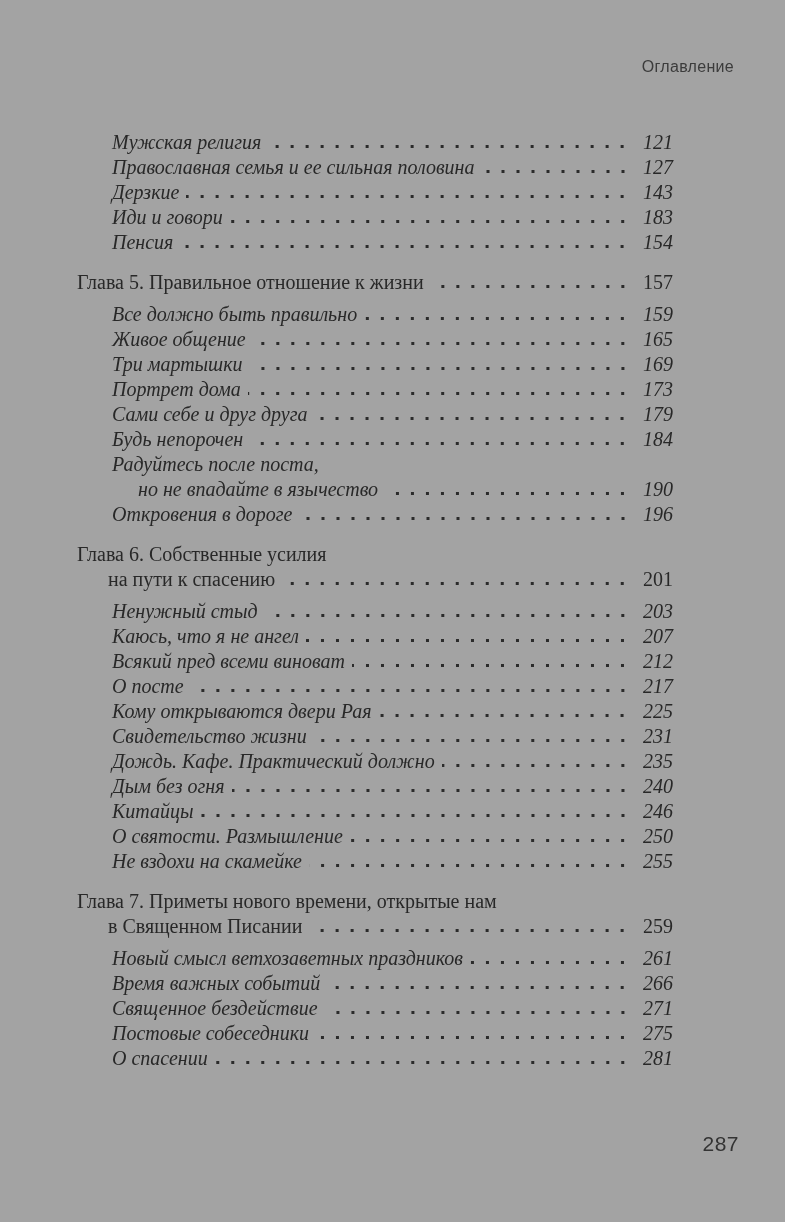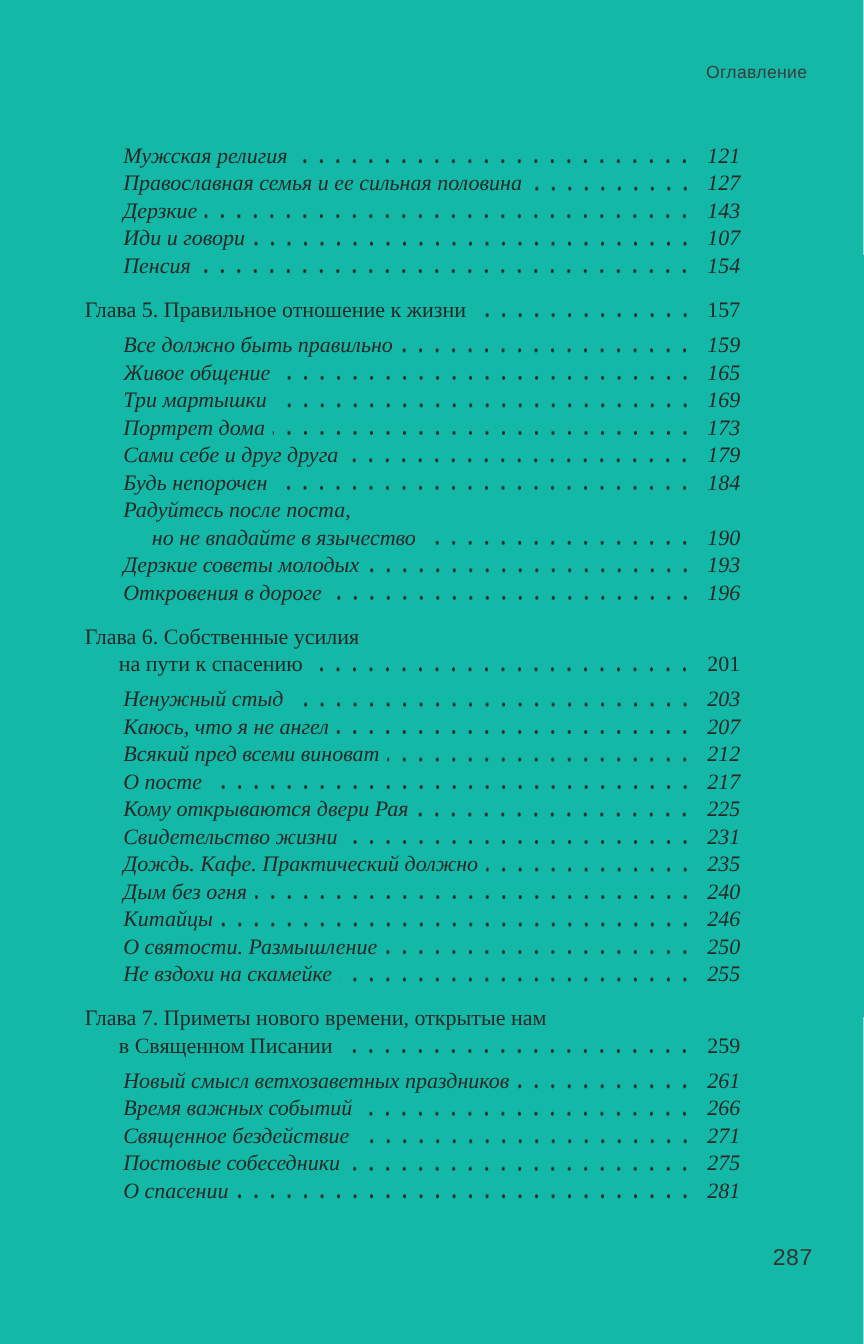--- a/index.html
+++ b/index.html
@@ -1,21 +1,21 @@
 <!DOCTYPE html>
 <html><head>
 <meta charset="utf-8">
 <title>Оглавление</title>
 <style>
   html, body { margin: 0; padding: 0; background: #ffffff; }
   .sheet {
     position: relative;
     width: 785px;
     height: 1222px;
-    background: #14b8a6;
+    background: #a3a3a3;
     font-family: "Liberation Serif", "DejaVu Serif", serif;
     color: #282828;
     overflow: hidden;
   }
   .running-header {
     position: absolute;
     top: 58px;
     right: 51px;
     font-family: "Liberation Sans", "DejaVu Sans", sans-serif;
     font-size: 16px;
@@ -85,21 +85,21 @@
             <span class="pageno">127</span>
           </div>
           <div class="row entry">
             <span class="title">Дерзкие</span>
             <span class="dots"></span>
             <span class="pageno">143</span>
           </div>
           <div class="row entry">
             <span class="title">Иди и говори</span>
             <span class="dots"></span>
-            <span class="pageno">107</span>
+            <span class="pageno">183</span>
           </div>
           <div class="row entry">
             <span class="title">Пенсия</span>
             <span class="dots"></span>
             <span class="pageno">154</span>
           </div>
         </div>
       </div>
       <div class="toc-section has-heading">
         <div class="row chapter">
@@ -140,25 +140,20 @@
           </div>
           <div class="row entry">
             <span class="title">Радуйтесь после поста,</span>
           </div>
           <div class="row entry cont-entry">
             <span class="title">но не впадайте в язычество</span>
             <span class="dots"></span>
             <span class="pageno">190</span>
           </div>
           <div class="row entry">
-            <span class="title">Дерзкие советы молодых</span>
-            <span class="dots"></span>
-            <span class="pageno">193</span>
-          </div>
-          <div class="row entry">
             <span class="title">Откровения в дороге</span>
             <span class="dots"></span>
             <span class="pageno">196</span>
           </div>
         </div>
       </div>
       <div class="toc-section has-heading">
         <div class="row chapter">
           <span class="title">Глава 6. Собственные усилия</span>
         </div>

